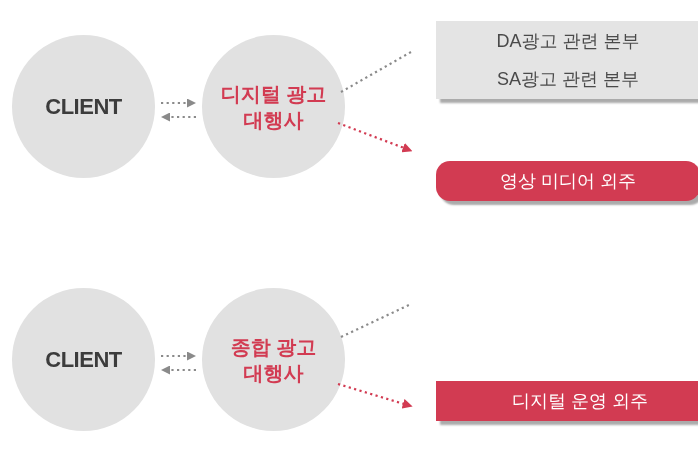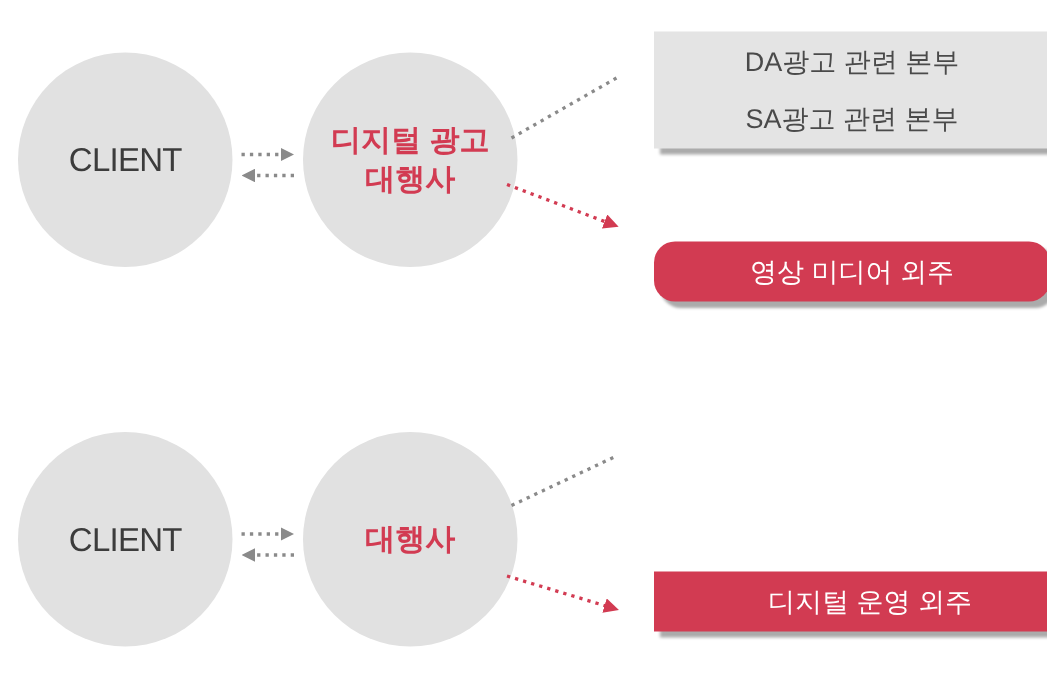--- a/index.html
+++ b/index.html
@@ -13,21 +13,21 @@
   .circle {
     position:absolute;
     width:143px; height:143px;
     border-radius:50%;
     background:var(--circle-gray, #E1E1E1);
     display:flex; flex-direction:column;
     align-items:center; justify-content:center;
     text-align:center;
   }
   .client-label {
-    font-size:22px; font-weight:normal;
+    font-size:22px; font-weight:bold;
     color:var(--client-text, #3C3C3C);
     letter-spacing:-0.5px;
   }
   .agency-label {
     font-size:20px; font-weight:bold;
     color:var(--accent-red, #D23B52);
     line-height:1.3;
   }
   .bar {
     position:absolute;
@@ -66,20 +66,21 @@
 
   <div class="bar dept" style="top:21px;">DA광고 관련 본부</div>
   <div class="bar dept" style="top:59px;">SA광고 관련 본부</div>
   <div class="bar out" style="top:161px;border-radius:14px;">영상 미디어 외주</div>
 
   <div class="circle" style="left:12px; top:288px;">
     <span class="client-label">CLIENT</span>
   </div>
 
   <div class="circle" style="left:202px; top:288px;">
+    <span class="agency-label">종합 광고</span>
     <span class="agency-label">대행사</span>
   </div>
 
   <div class="bar out" style="top:381px;padding-left:12px;">디지털 운영 외주</div>
 
   <svg class="arrows" viewBox="0 0 698 466" xmlns="http://www.w3.org/2000/svg">
     <defs>
       <marker id="head-gray" markerUnits="userSpaceOnUse" markerWidth="9" markerHeight="9" refX="1" refY="4.5" orient="auto">
         <path d="M0,0 L9,4.5 L0,9 Z" style="fill:var(--arrow-gray,#8A8A8A);"></path>
       </marker>

